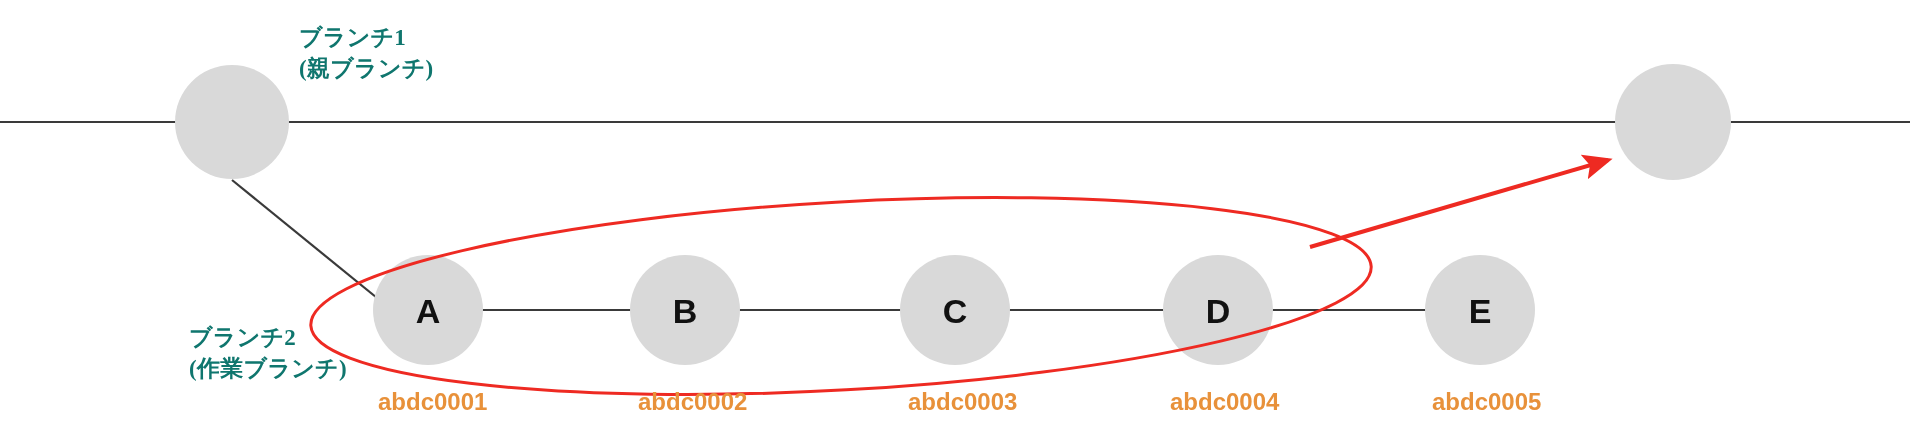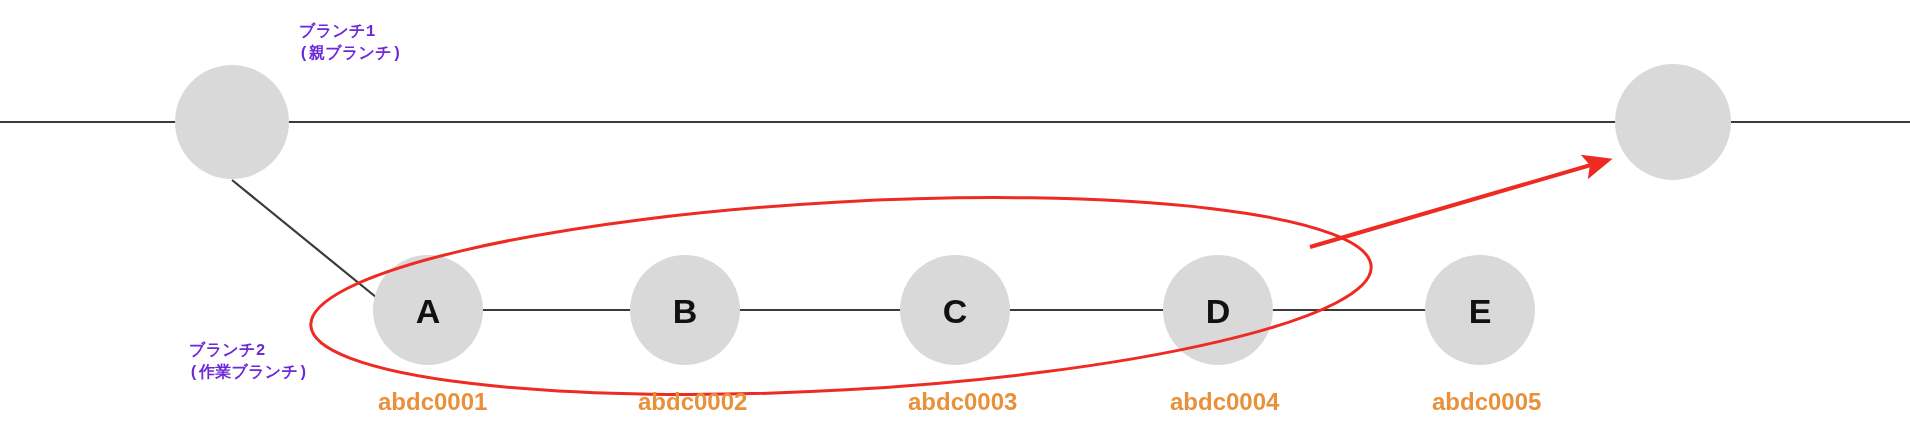--- a/index.html
+++ b/index.html
@@ -37,36 +37,35 @@
   .commit-hash {
     font-family: "Liberation Sans", "DejaVu Sans", sans-serif;
     font-weight: bold;
     font-size: 24px;
     fill: #E8913A;
     text-anchor: start;
     dominant-baseline: alphabetic;
   }
   .branch-label {
     position: absolute;
-    font-family: Liberation Mono, monospace;
+    font-family: Liberation Serif, serif;
     font-weight: bold;
-    font-size: 16px;
+    font-size: 23px;
     line-height: 1.35;
-    color: #6d28d9;
+    color: #0f766e;
     white-space: pre;
     letter-spacing: 0.3px;
   }
   #branch1-label {
     left: 299px;
     top: 22px;
   }
   #branch2-label {
     left: 189px;
     top: 322px;
-    margin-top: 19px;
   }
 </style>
 </head>
 <body>
 
 <div id="canvas">
 
   <svg id="diagram-svg" viewBox="0 0 1910 442" xmlns="http://www.w3.org/2000/svg">
 
     <defs>

